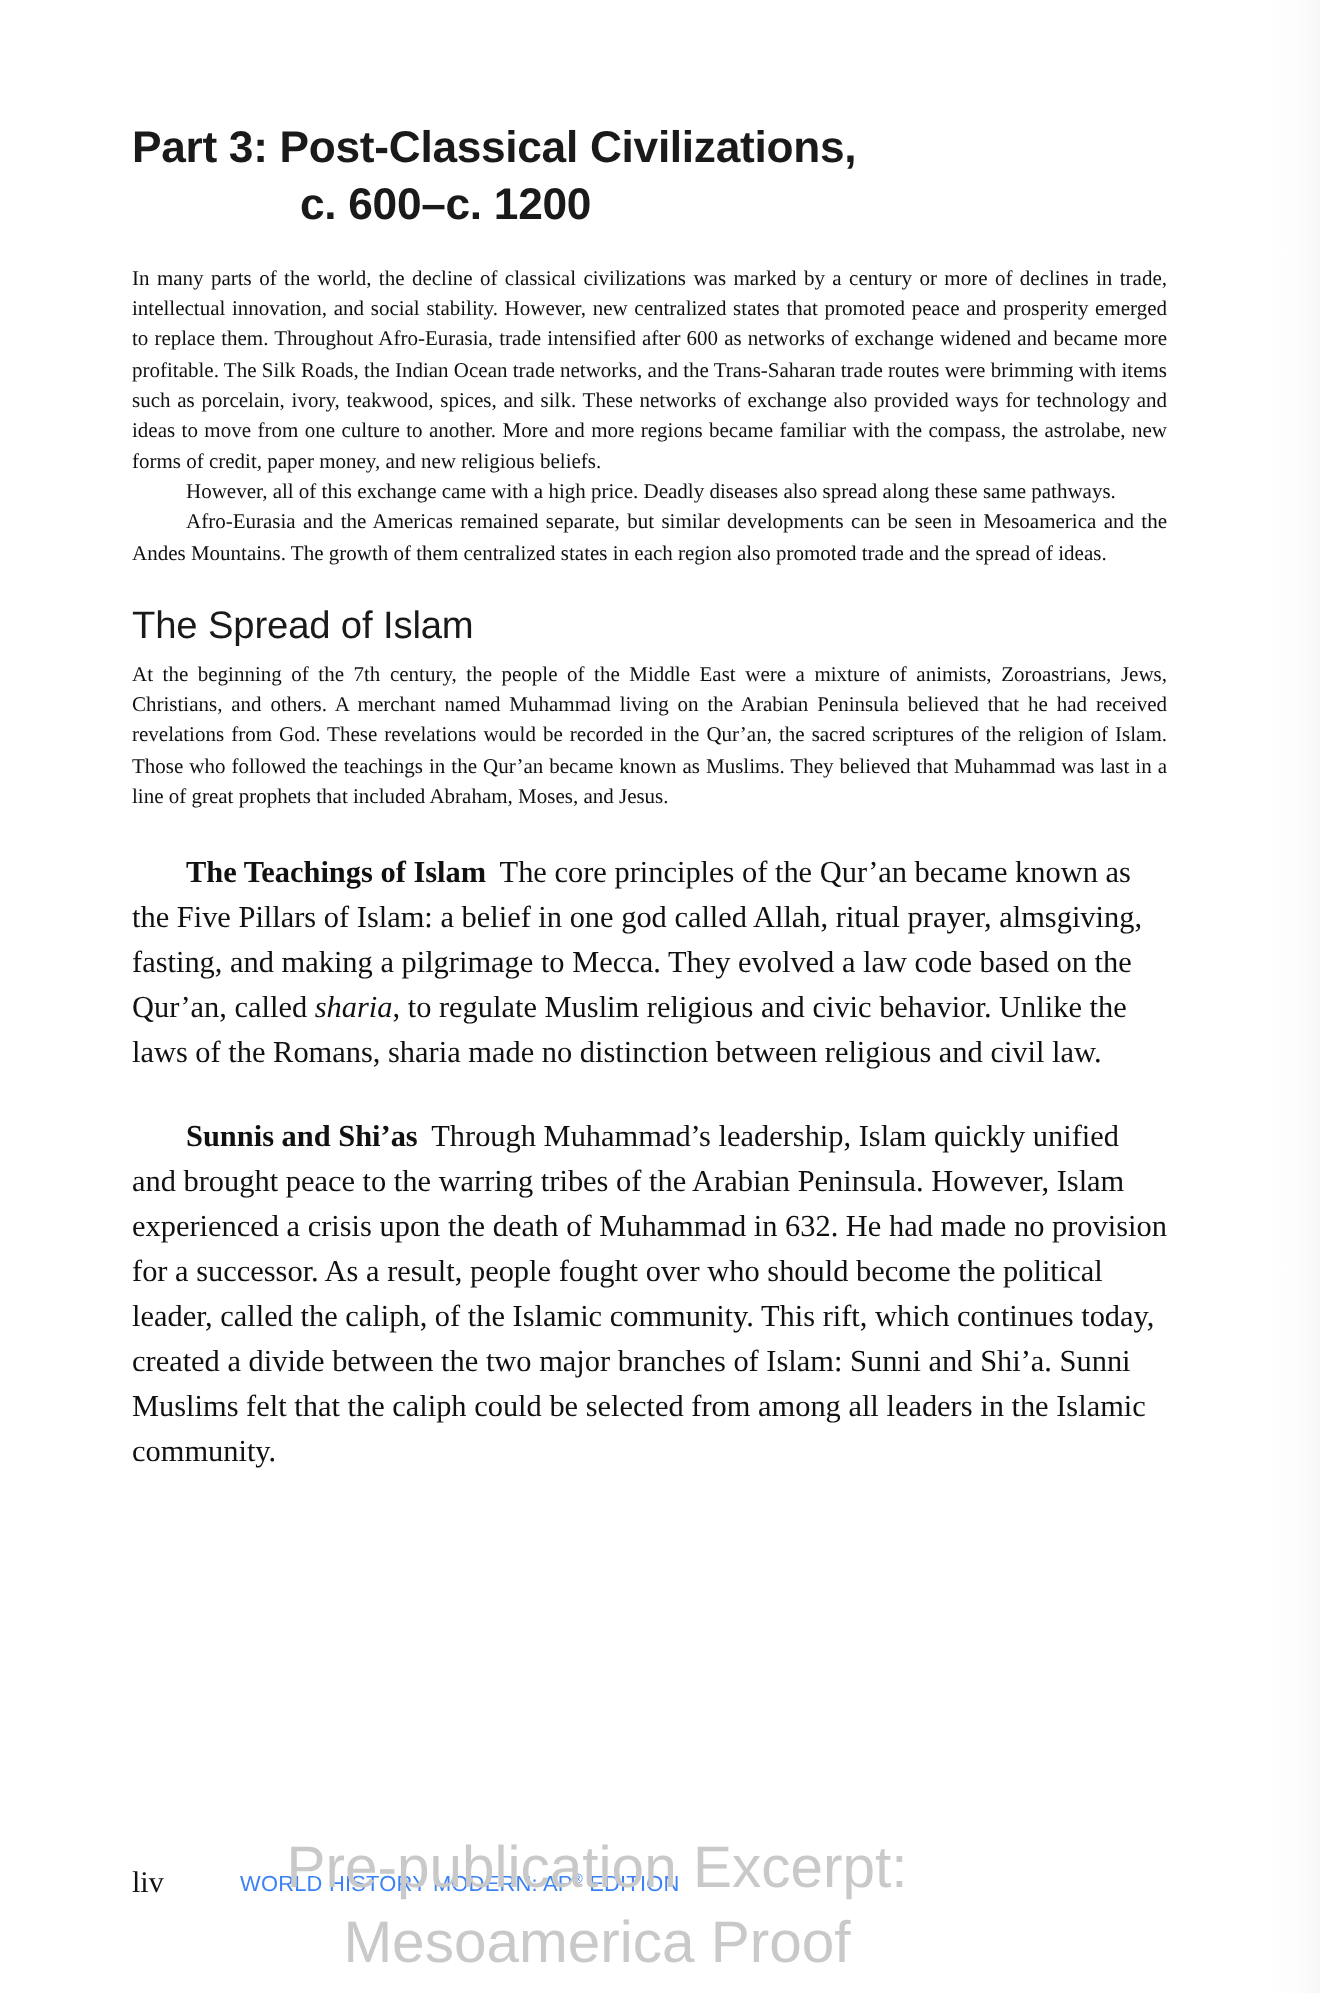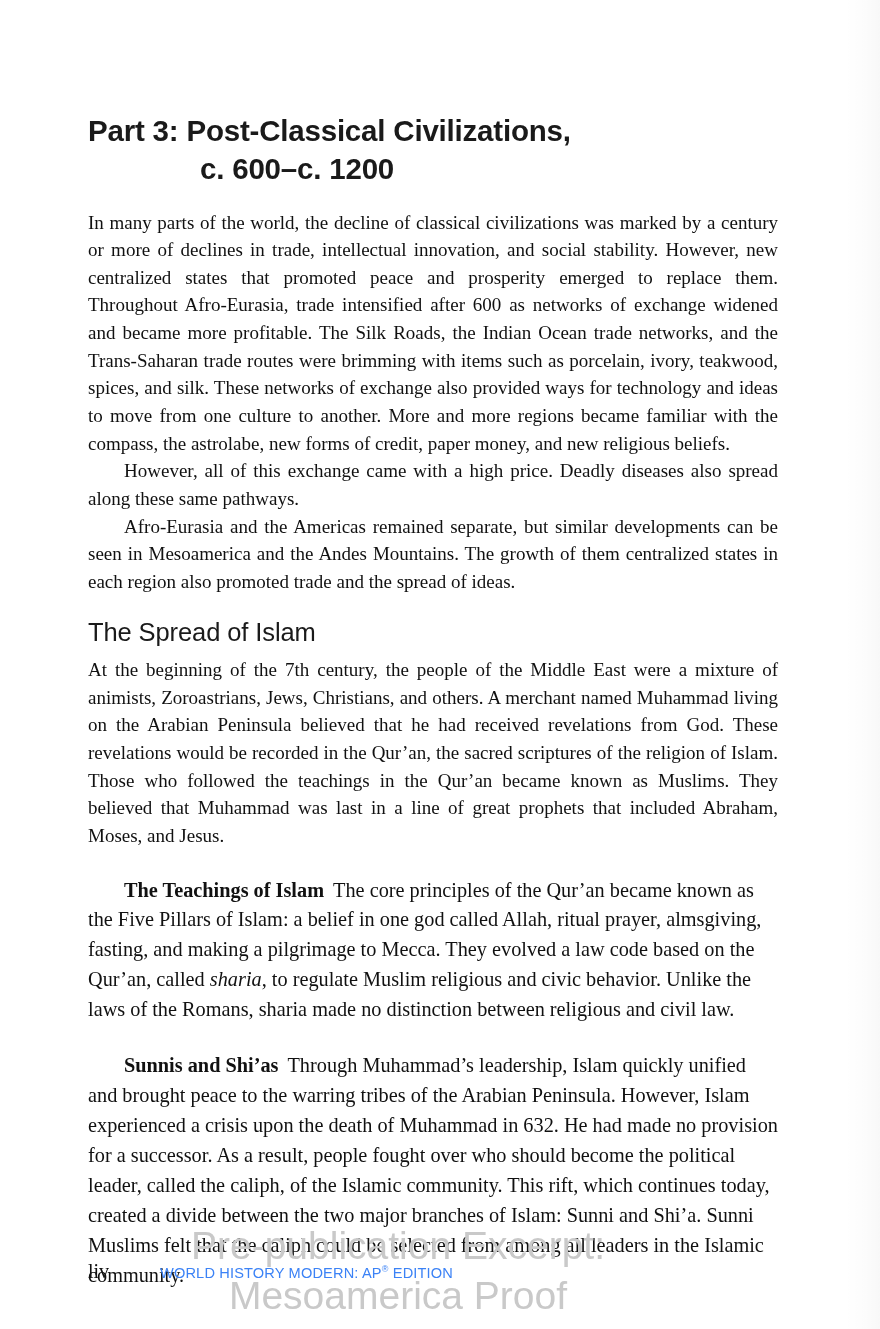--- a/index.html
+++ b/index.html
@@ -38,30 +38,30 @@
 
   
   .part-title {
     font-family: "Liberation Sans", sans-serif;
     font-weight: bold;
     font-size: 29.5px;
     line-height: 1.28;
     letter-spacing: -0.2px;
     color: #1a1a1a;
     margin: 0;
-    padding-top: 112px;
+    padding-top: 80px;
   }
   .part-title .line2 {
     display: block;
     padding-left: 112px;
   }
 
   
   p.body {
-    font-size: 19px;
+    font-size: 14px;
     line-height: 1.455;
     text-align: justify;
     margin: 0;
     color: #111111;
     hyphens: none;
   }
   p.body.first {
     margin-top: 21px;
     text-indent: 0;
   }
@@ -99,21 +99,21 @@
   }
   .ital {
     font-style: italic;
     margin-top: 11px;
   }
 
   
   .footer {
     position: absolute;
     left: 88px;
-    bottom: 46px;
+    bottom: 62px;
     width: 700px;
     display: flex;
     align-items: baseline;
     margin-top: 20px;
   }
   .folio {
     font-family: "Liberation Serif", serif;
     font-size: 20px;
     color: #111111;
     width: 72px;

